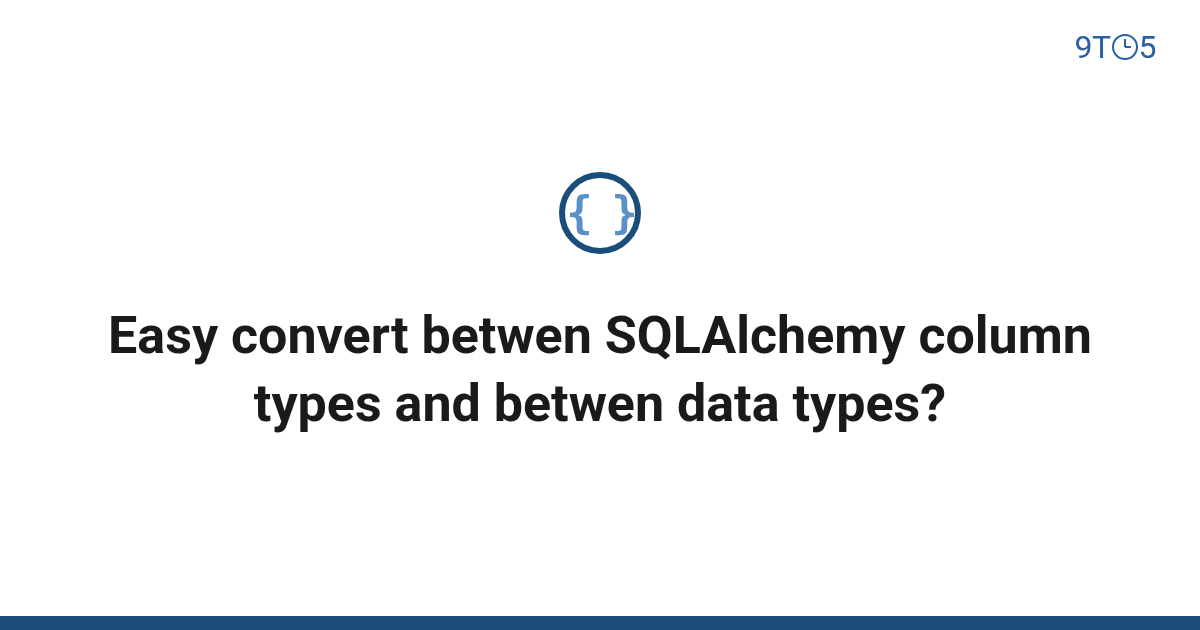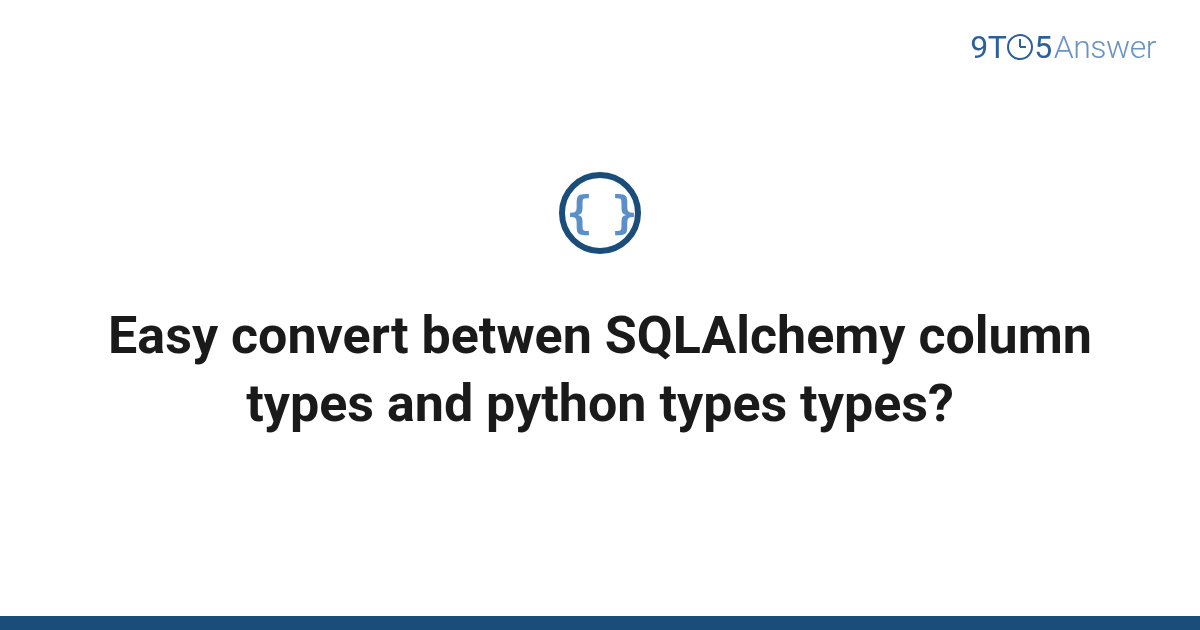--- a/index.html
+++ b/index.html
@@ -120,23 +120,22 @@
     }
   </style>
 </head>
 <body>
 
 <div class="logo">
   <span class="nine">9</span>
     <span class="t">T</span>
     <span class="clock-o"></span>
     <span class="five">5</span>
-    <span class="answer">Answer</span>
 </div>
 
 <div class="content">
   <div class="icon-circle">
     <span class="braces">{ }</span>
   </div>
-  <h1 class="title">Easy convert betwen SQLAlchemy column types and python types types?</h1>
+  <h1 class="title">Easy convert betwen SQLAlchemy column types and betwen data types?</h1>
 </div>
 
 <div class="bottom-bar"></div>
 
 </body></html>

